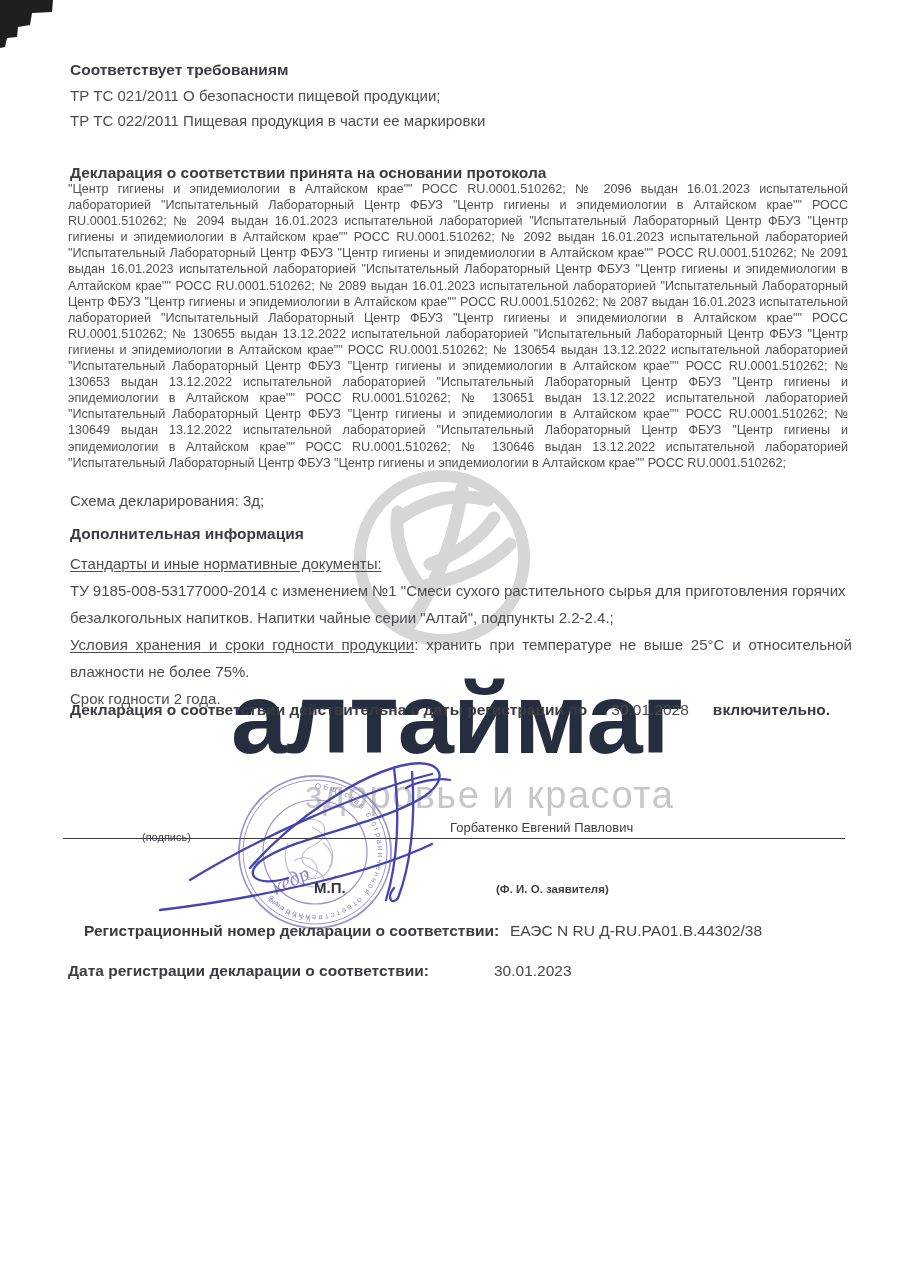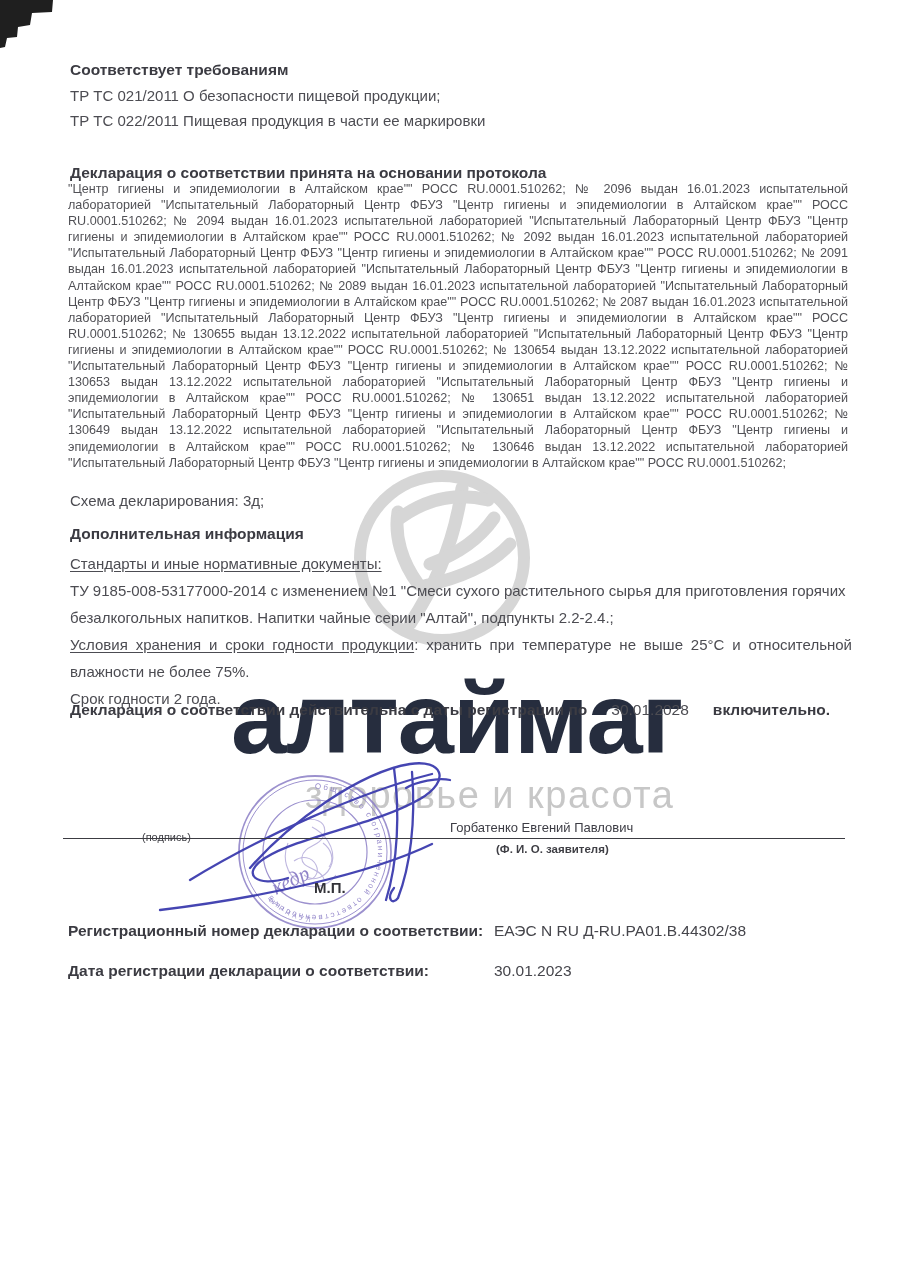--- a/index.html
+++ b/index.html
@@ -30,26 +30,26 @@
   #wm-leaf{left:350px;top:466px;opacity:.8;}
   #wm-brand{left:231px;top:668px;font-size:101px;font-weight:bold;color:#0f172a;
             letter-spacing:-1px;line-height:1;opacity:.9;}
   #wm-tagline{left:305px;top:776px;font-size:38px;color:#c7c7c7;letter-spacing:1.5px;line-height:1;}
   
   #stamp{left:228px;top:763px;}
   #signature{left:60px;top:752px;}
   #sign-line{left:63px;top:838px;width:782px;border-top:1.4px solid #3c3c42;height:0;}
   #podpis{left:142px;top:831px;font-size:11px;color:#3f3f45;}
   #applicant-name{left:450px;top:820px;font-size:13px;color:#3c3c44;}
-  #fio{left:496px;top:843px;font-size:11.5px;font-weight:600;color:#3f3f45;}
+  #fio{left:496px;top:883px;font-size:11.5px;font-weight:600;color:#3f3f45;}
   #mp{left:314px;top:879px;font-size:15px;font-weight:600;color:#333339;text-align:right;}
   
   .reg-label{left:68px;font-size:15.5px;}
   .reg-value{left:494px;font-size:15.5px;color:#45454b;}
-  #reg-num-label,#reg-num-value{top:922px;}
+  #reg-num-label,#reg-num-value{top:922px;margin-left:16px;}
   #reg-date-label,#reg-date-value{top:962px;}
   
   #corner{left:0;top:0;width:60px;height:50px;background:#1f1f1f;
           clip-path:polygon(0 0,53px 0,52px 12px,32px 13px,30px 25px,18px 27px,17px 37px,7px 38px,5px 47px,0 48px);}
 </style>
 </head>
 <body>
 
 <div id="page">
 

